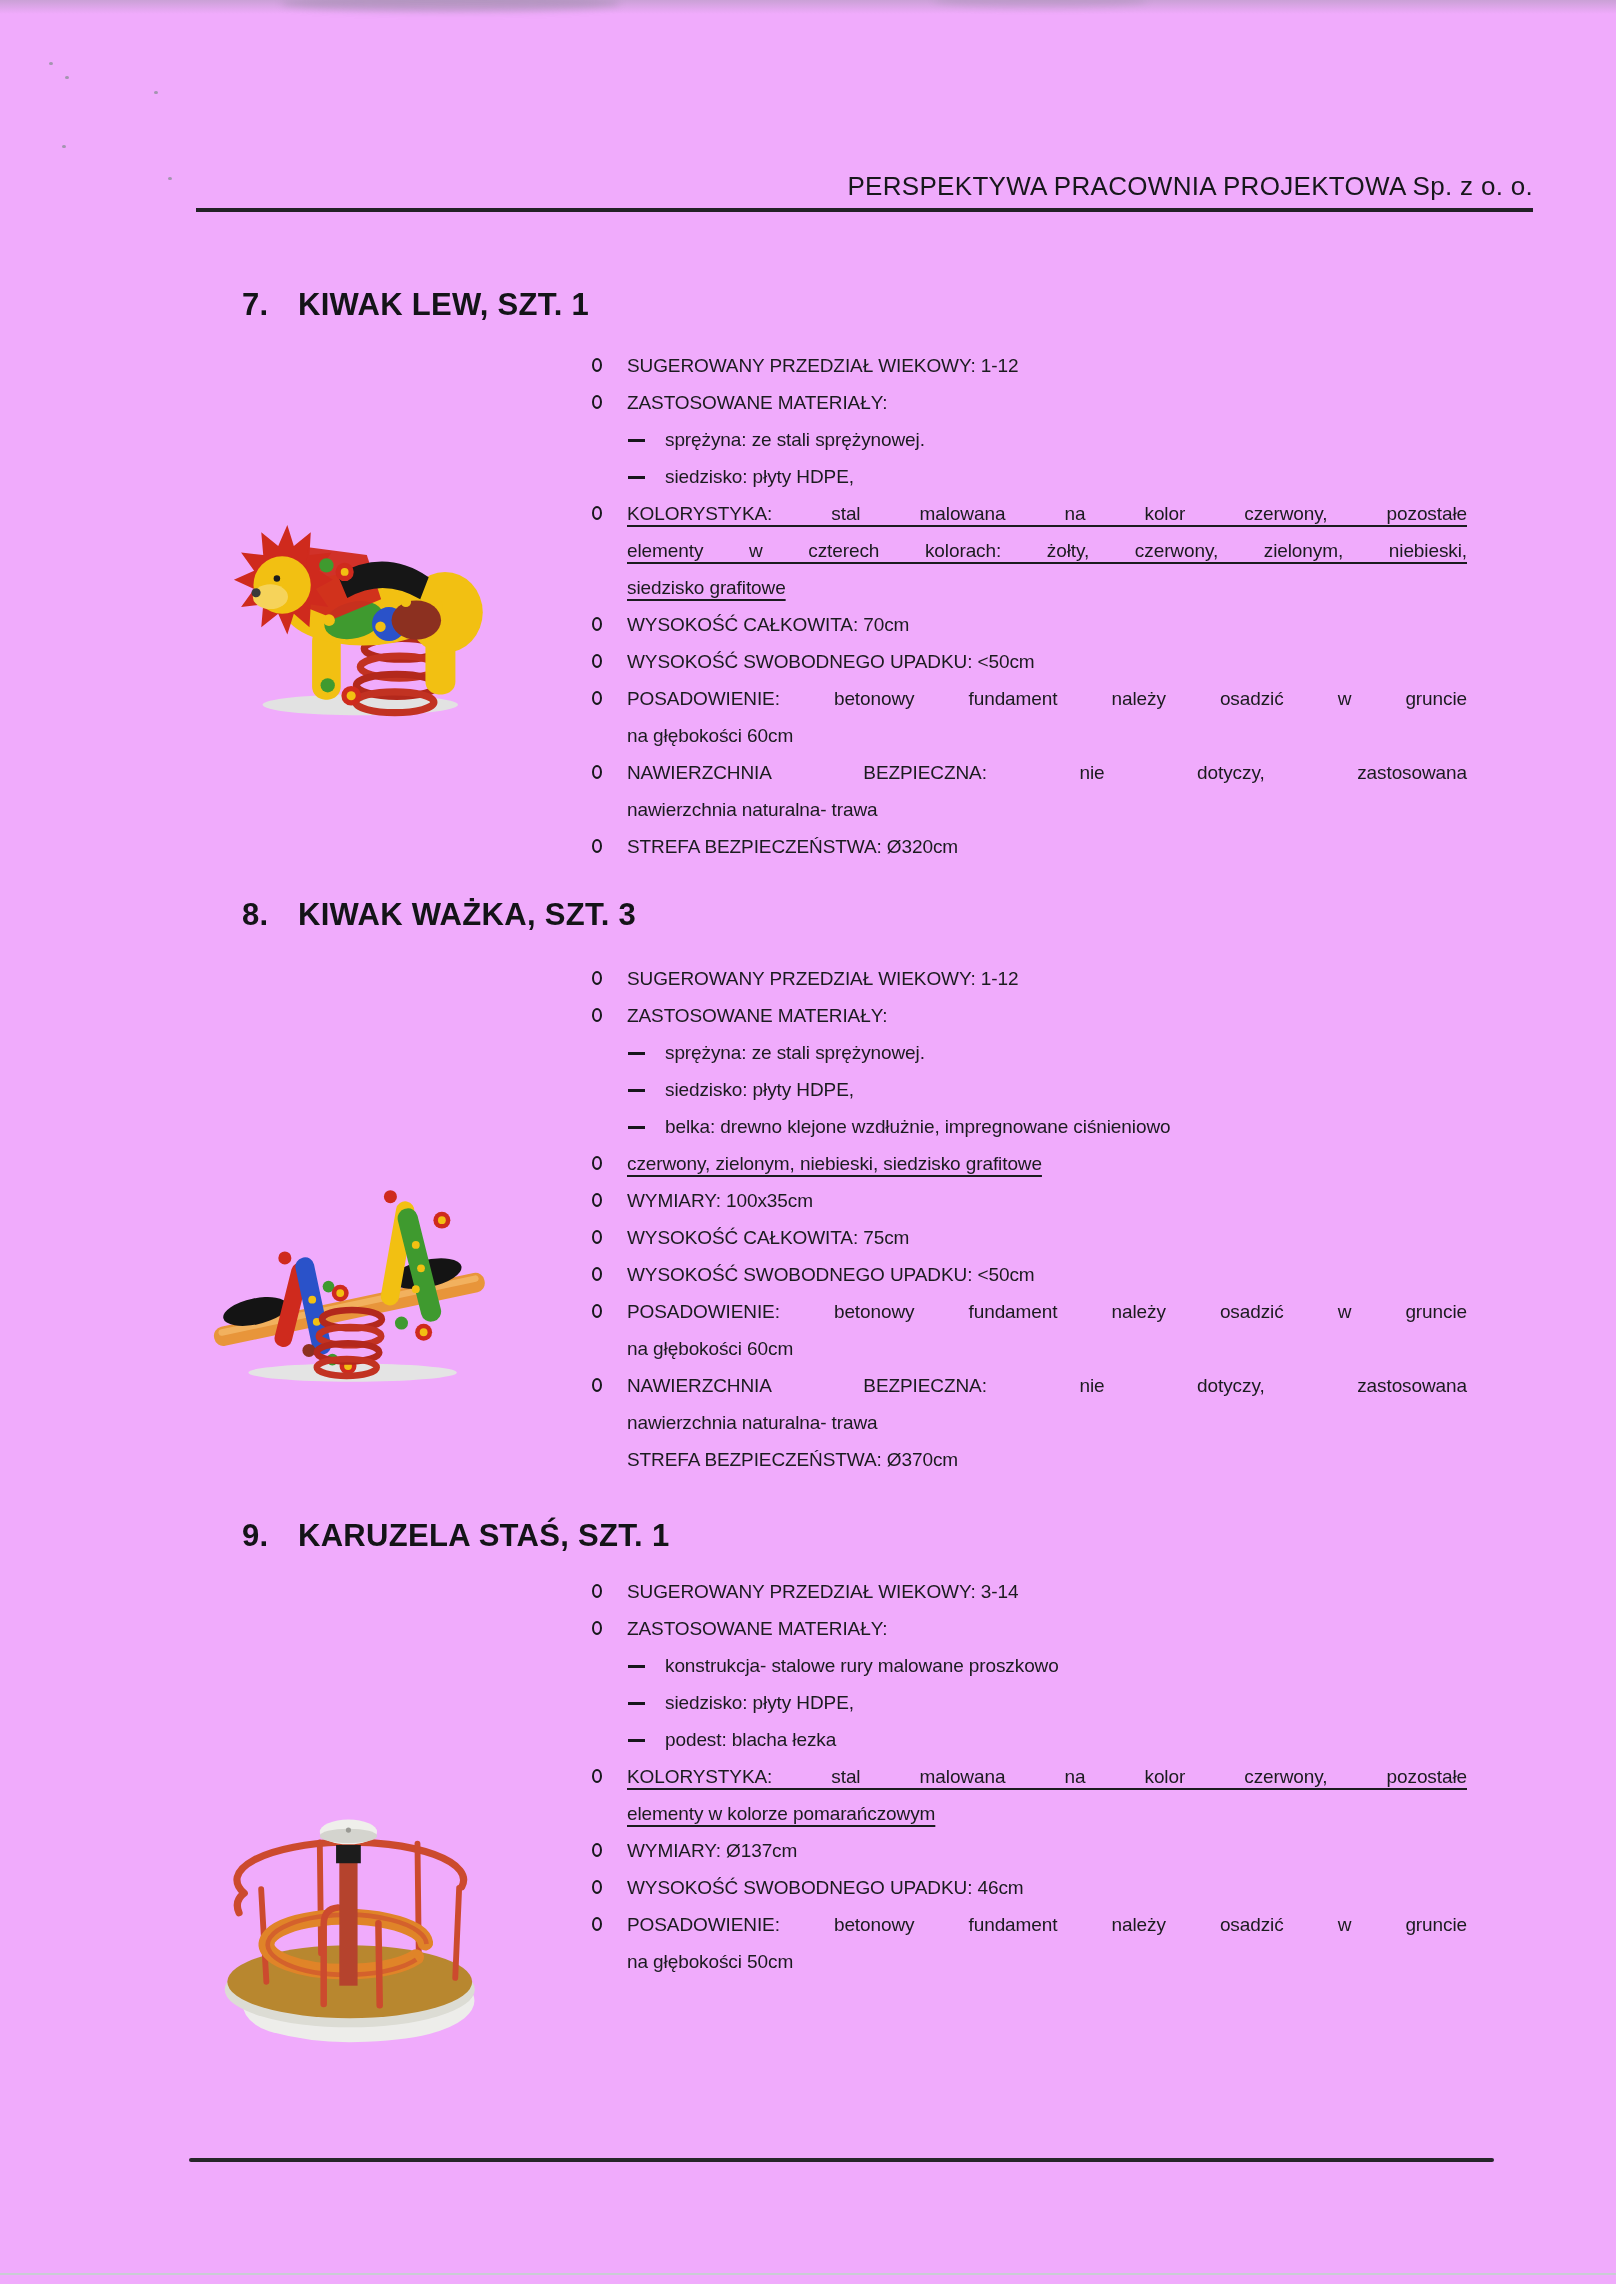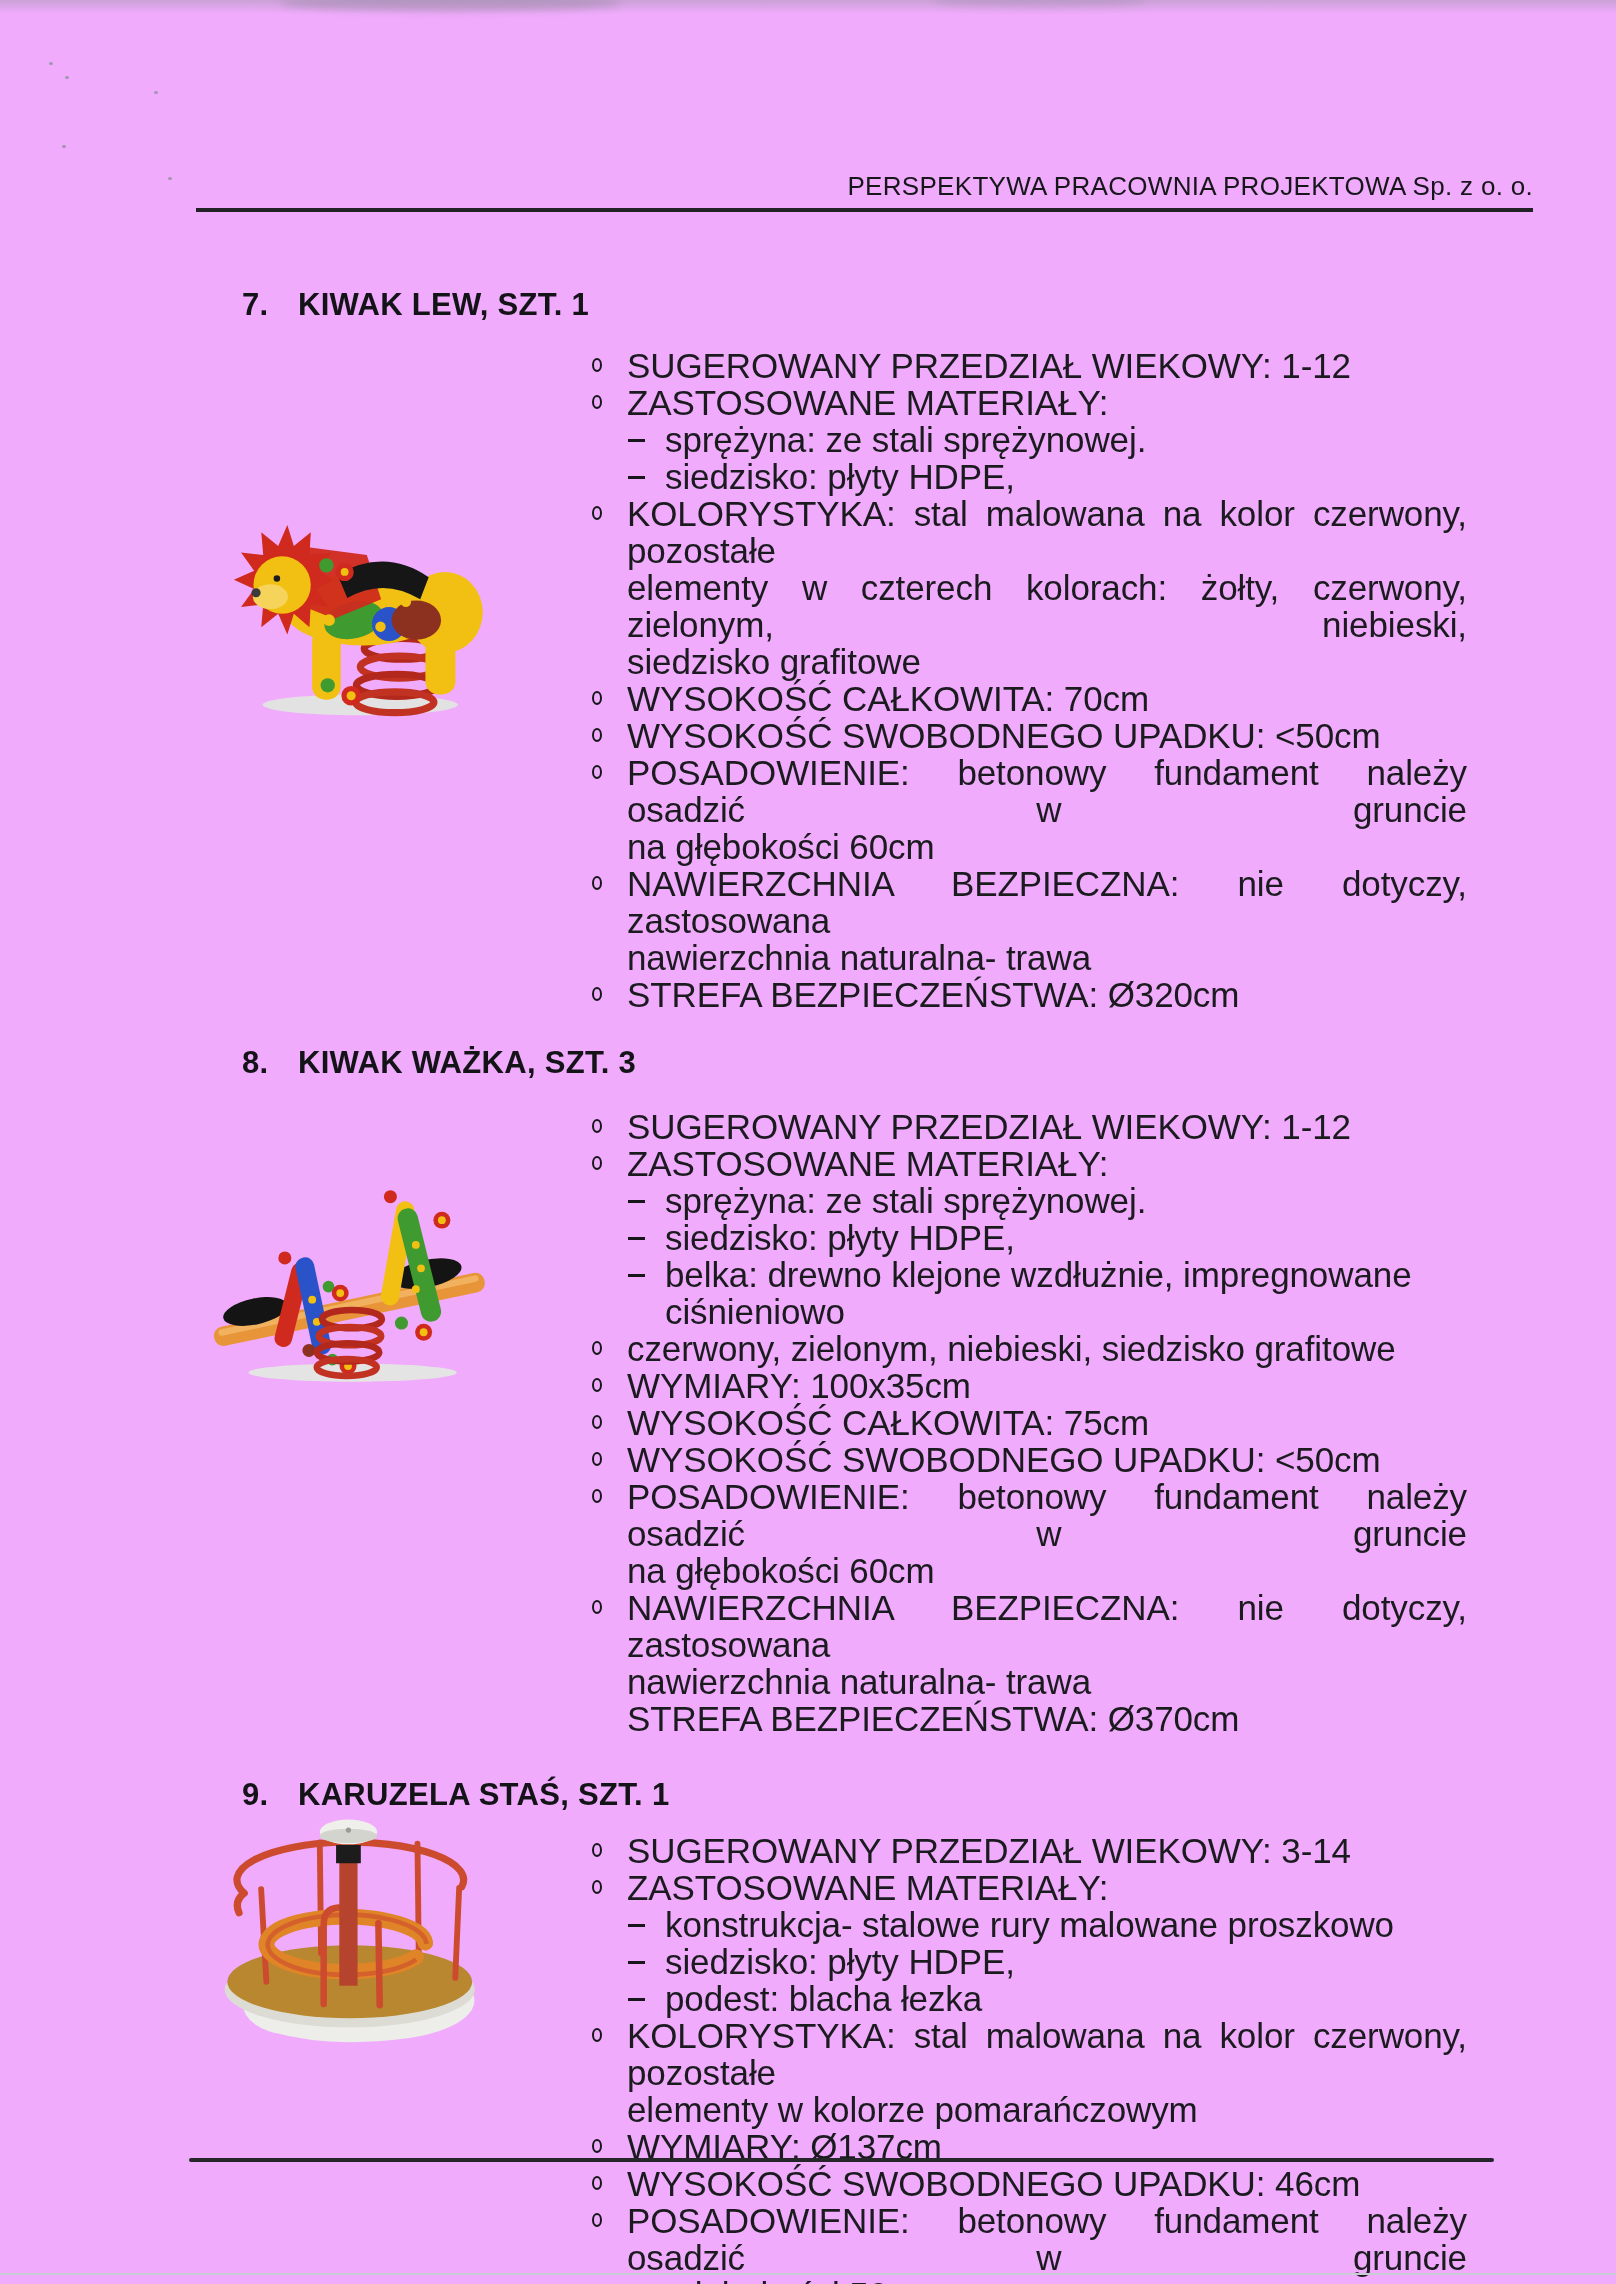--- a/index.html
+++ b/index.html
@@ -25,33 +25,33 @@
   .header-rule { margin-top:5.9px; border-top:4.6px solid #222226; height:0; }
 
   .sec-head { margin:0; padding-left:46px; font-size:31px; line-height:39px;
     font-weight:bold; letter-spacing:0.3px; color:#141418; display:flex; }
   .sec-head .num { display:inline-block; width:56px; flex:0 0 56px; }
   .mt-s7 { margin-top:73px; }
   .mt-s8 { margin-top:30px; }
   .mt-s9 { margin-top:38px; }
 
   .spec-list { list-style:none; padding:0 52px 0 0; margin:14px;
-    margin-left:431px; font-size:35px; line-height:37px; letter-spacing:-0.1px; }
+    margin-left:431px; font-size:19px; line-height:37px; letter-spacing:-0.1px; }
   .ls-s7 { margin-top:23.5px; }
   .ls-s8 { margin-top:26px; }
   .ls-s9 { margin-top:18px; }
   .it { position:relative; }
   .it.dash { padding-left:38px; }
   .mk-c { position:absolute; left:-35px; top:10.4px; width:10.4px; height:14.4px;
     border:2.6px solid #17171b; border-radius:50%; box-sizing:border-box; }
   .it.dash .mk-d { position:absolute; left:1.3px; top:17.6px; width:17px; height:3.3px;
     background:#17171b; }
   .ln { text-align:left; }
   .ln.j { text-align:justify; text-align-last:justify; }
-  .ln.u { text-decoration-thickness:2.3px;
+  .ln.u { text-decoration:underline; text-decoration-thickness:2.3px;
     text-underline-offset:5.2px; }
 
   .fig { position:absolute; margin:0; }
   .fig-lion     { left:230px; top:521px;  width:271px; height:197px; }
   .fig-seesaw   { left:206px; top:1182px; width:288px; height:204px; }
   .fig-carousel { left:210px; top:1789px; width:286px; height:254px; }
   .fig svg { display:block; width:100%; height:100%; }
 
   .bottom-rule { position:absolute; left:189px; top:2158px; width:1305px;
     height:3.9px; background:#26262a; border-radius:2px; }

